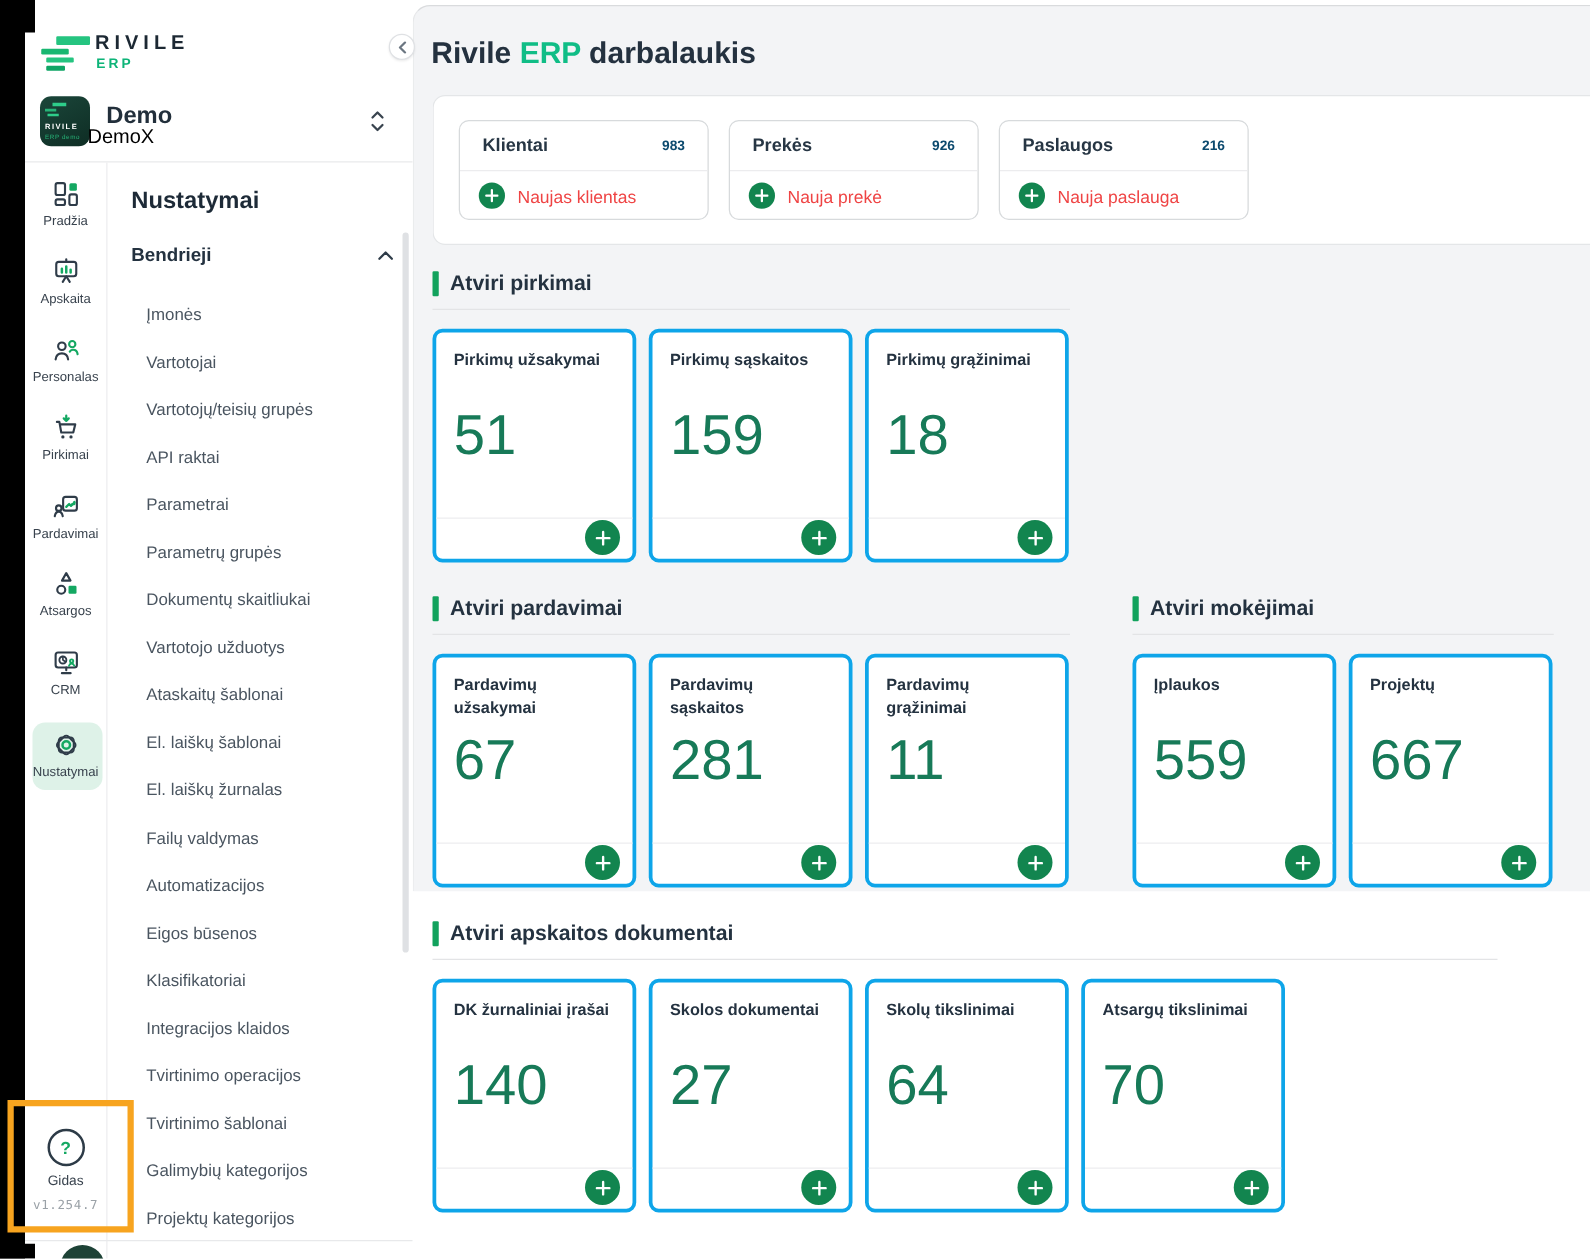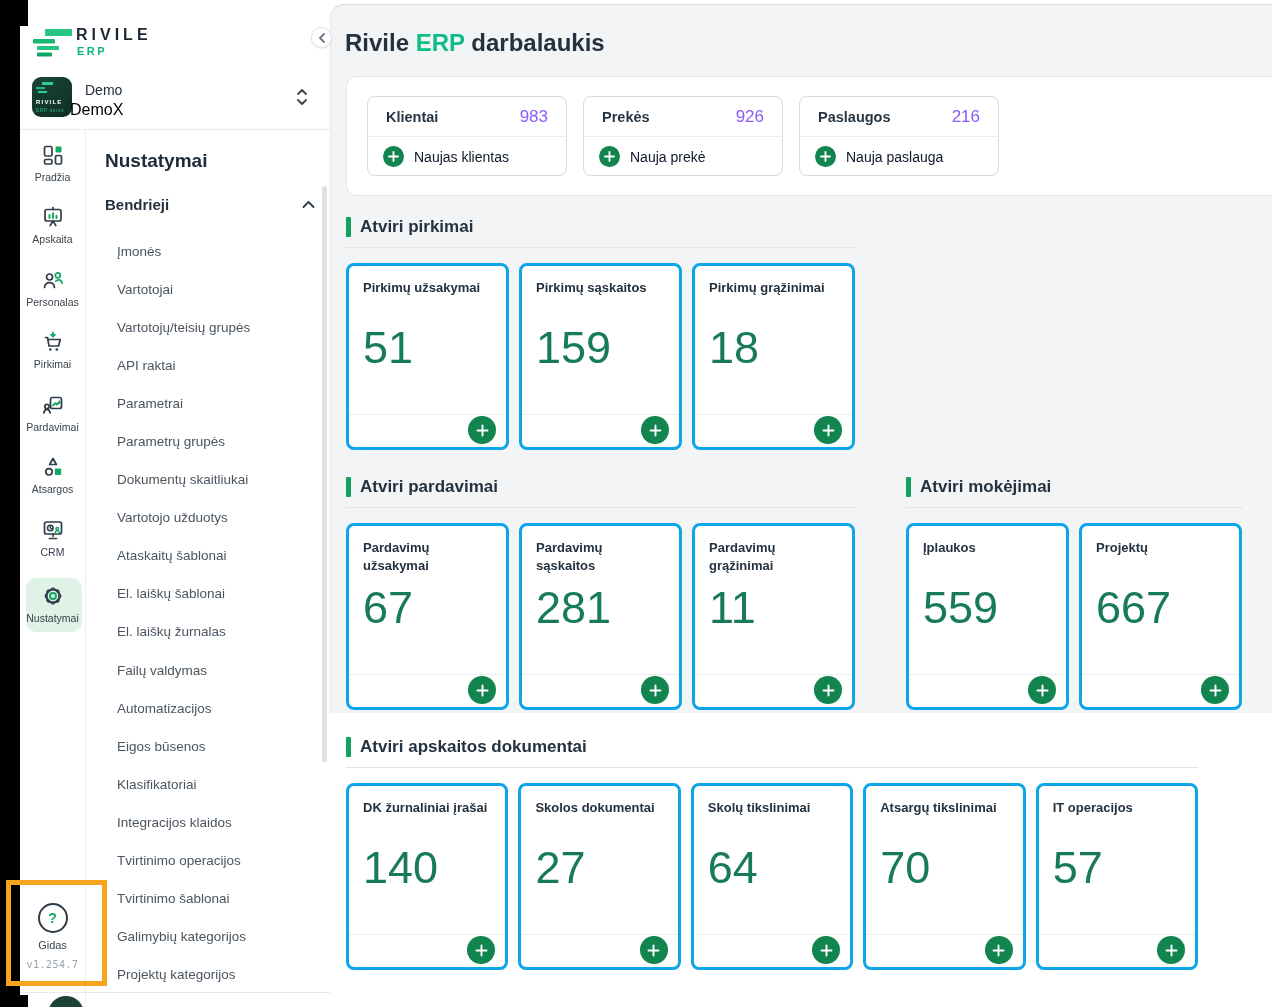--- a/index.html
+++ b/index.html
@@ -18,21 +18,21 @@
   .logo-mark{position:absolute;left:12px;top:28px;}
   .logo-brand{position:absolute;left:56px;top:26px;font-size:16px;font-weight:700;
               letter-spacing:4px;color:#1c2833;}
   .logo-product{position:absolute;left:57px;top:45px;font-size:11px;font-weight:700;
                 letter-spacing:2.5px;color:#0db478;}
   .company-tile{position:absolute;left:12px;top:77px;width:40px;height:40px;border-radius:9px;
                 background:linear-gradient(150deg,#1b463a,#0e2d24);overflow:hidden;}
   .tile-brand{position:absolute;left:4px;top:22px;font-size:6px;font-weight:700;
               letter-spacing:1.2px;color:#fff;}
   .tile-sub{position:absolute;left:4px;top:30px;font-size:5px;color:#27b377;letter-spacing:.5px;}
-  .company-name{position:absolute;left:65px;top:82px;font-size:14px;font-weight:400;color:#222f3b;}
+  .company-name{position:absolute;left:65px;top:82px;font-size:19px;font-weight:700;color:#222f3b;}
   .company-org{position:absolute;left:50px;top:101px;font-size:16px;color:#000000;}
   .company-chevron{position:absolute;left:274px;top:86px;}
 
   
   .rail-divider{position:absolute;left:65px;top:130px;width:1px;height:877px;background:#ededef;}
   .rail-item{position:absolute;left:0;width:65px;display:flex;flex-direction:column;
              align-items:center;cursor:pointer;}
   .rail-label{margin-top:4px;font-size:10.5px;color:#39434e;}
   .rail-active-box{position:absolute;left:6px;top:578px;width:56px;height:54px;
                    border-radius:10px;background:#def2e8;}
@@ -74,25 +74,25 @@
   .page-title{position:absolute;left:14px;top:24px;font-size:24px;font-weight:700;color:#24313f;}
   .page-title .accent{color:#10bd86;}
 
   .quickbar{position:absolute;left:15px;top:71px;width:927px;height:120px;background:#fff;
             border:1px solid #e4e6e8;border-right:none;border-radius:10px 0 0 10px;}
   .qc-row{position:absolute;left:20px;top:19px;display:flex;gap:16px;}
   .qc-card{width:200px;height:80px;background:#fff;border:1px solid #d7dadc;border-radius:8px;}
   .qc-top{height:40px;display:flex;align-items:center;justify-content:space-between;
           padding:0 18px;border-bottom:1px solid #ececee;}
   .qc-label{font-size:14.5px;font-weight:700;color:#273644;}
-  .qc-value{font-size:17px;font-weight:400;color:#8b5cf6;}
+  .qc-value{font-size:11px;font-weight:700;color:#0c4a6e;}
   .qc-bottom{height:39px;display:flex;align-items:center;gap:10px;padding:0 15px;cursor:pointer;}
   .qc-plus{width:21px;height:21px;border-radius:50%;background:#12854f;display:flex;
            align-items:center;justify-content:center;flex:none;}
-  .qc-action{font-size:14px;color:#0f172a;}
+  .qc-action{font-size:14px;color:#ef4444;}
 
   .section{position:absolute;}
   .section-head{display:flex;align-items:center;gap:9px;}
   .section-bar{width:5px;height:20px;background:#12a25d;border-radius:1px;}
   .section-title{font-size:17px;font-weight:700;color:#243240;}
   .section-divider{margin-top:10px;height:1px;background:#e3e4e6;}
   .card-row{display:flex;gap:10px;margin-top:15px;}
 
   .stat-card{position:relative;width:163px;height:187px;background:#fff;
              border:3px solid #0ea5e9;border-radius:8px;cursor:pointer;}
@@ -488,28 +488,17 @@
           <div class="stat-title">Atsargų tikslinimai</div>
           <div class="stat-value">70</div>
           <div class="stat-foot">
             <button class="plus-btn">
                 <svg width="13" height="13" viewBox="0 0 13 13">
                   <path d="M6.5 1.5v10M1.5 6.5h10" stroke="#fff" stroke-width="1.9" stroke-linecap="round"></path>
                 </svg>
               </button>
           </div>
         </div>
-        <div class="stat-card">
-          <div class="stat-title">IT operacijos</div>
-          <div class="stat-value">57</div>
-          <div class="stat-foot">
-            <button class="plus-btn">
-                <svg width="13" height="13" viewBox="0 0 13 13">
-                  <path d="M6.5 1.5v10M1.5 6.5h10" stroke="#fff" stroke-width="1.9" stroke-linecap="round"></path>
-                </svg>
-              </button>
-          </div>
-        </div>
       </div>
     </div>
 
   </div>
 </div>
 
 </body></html>

